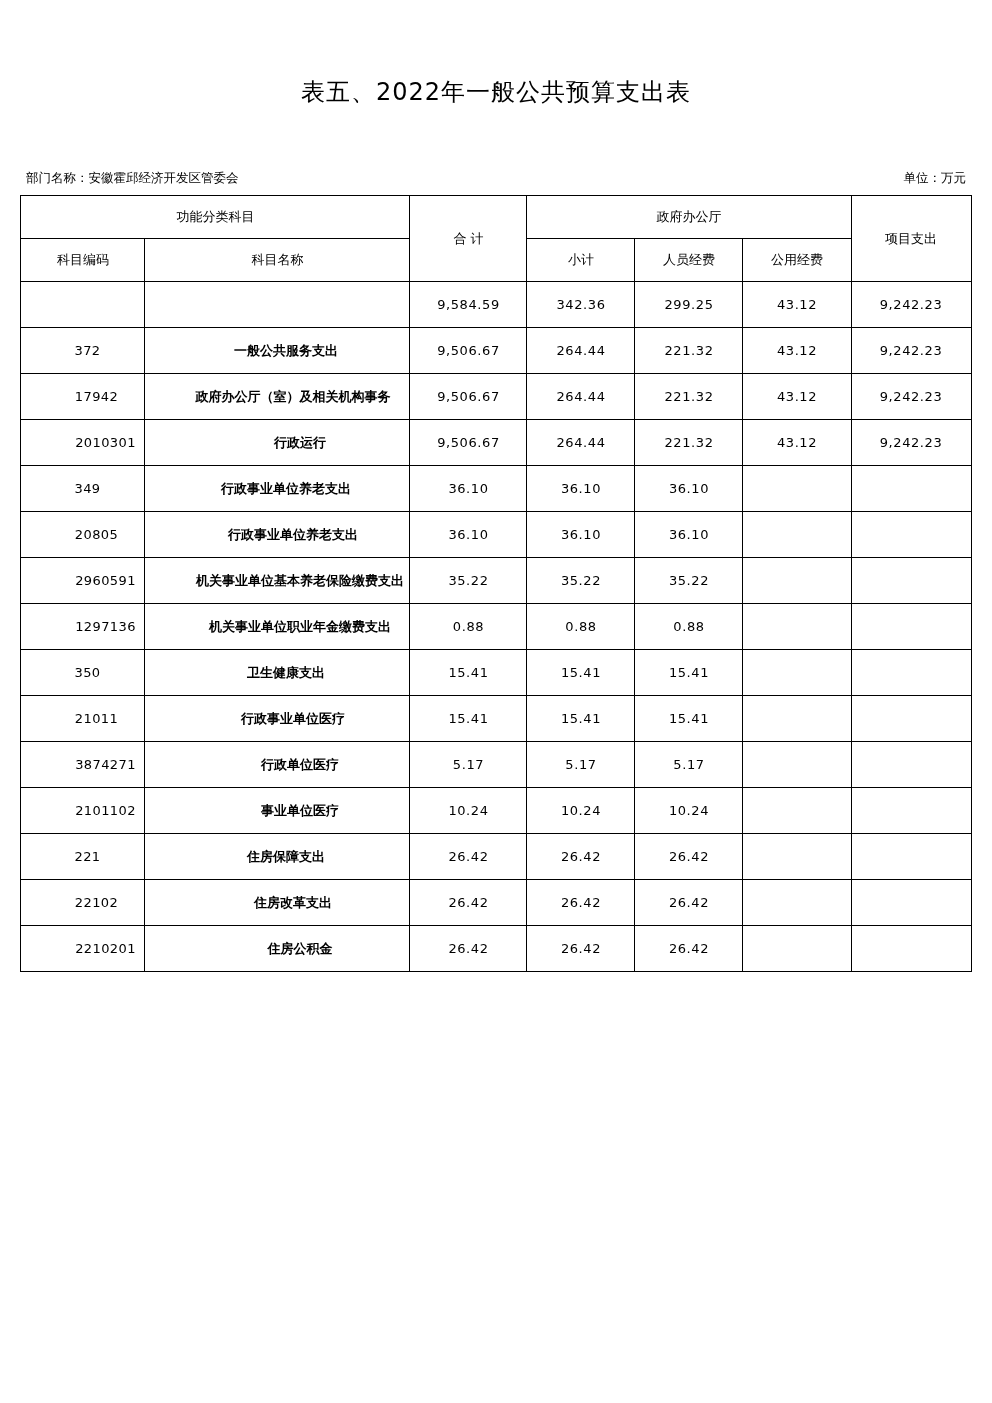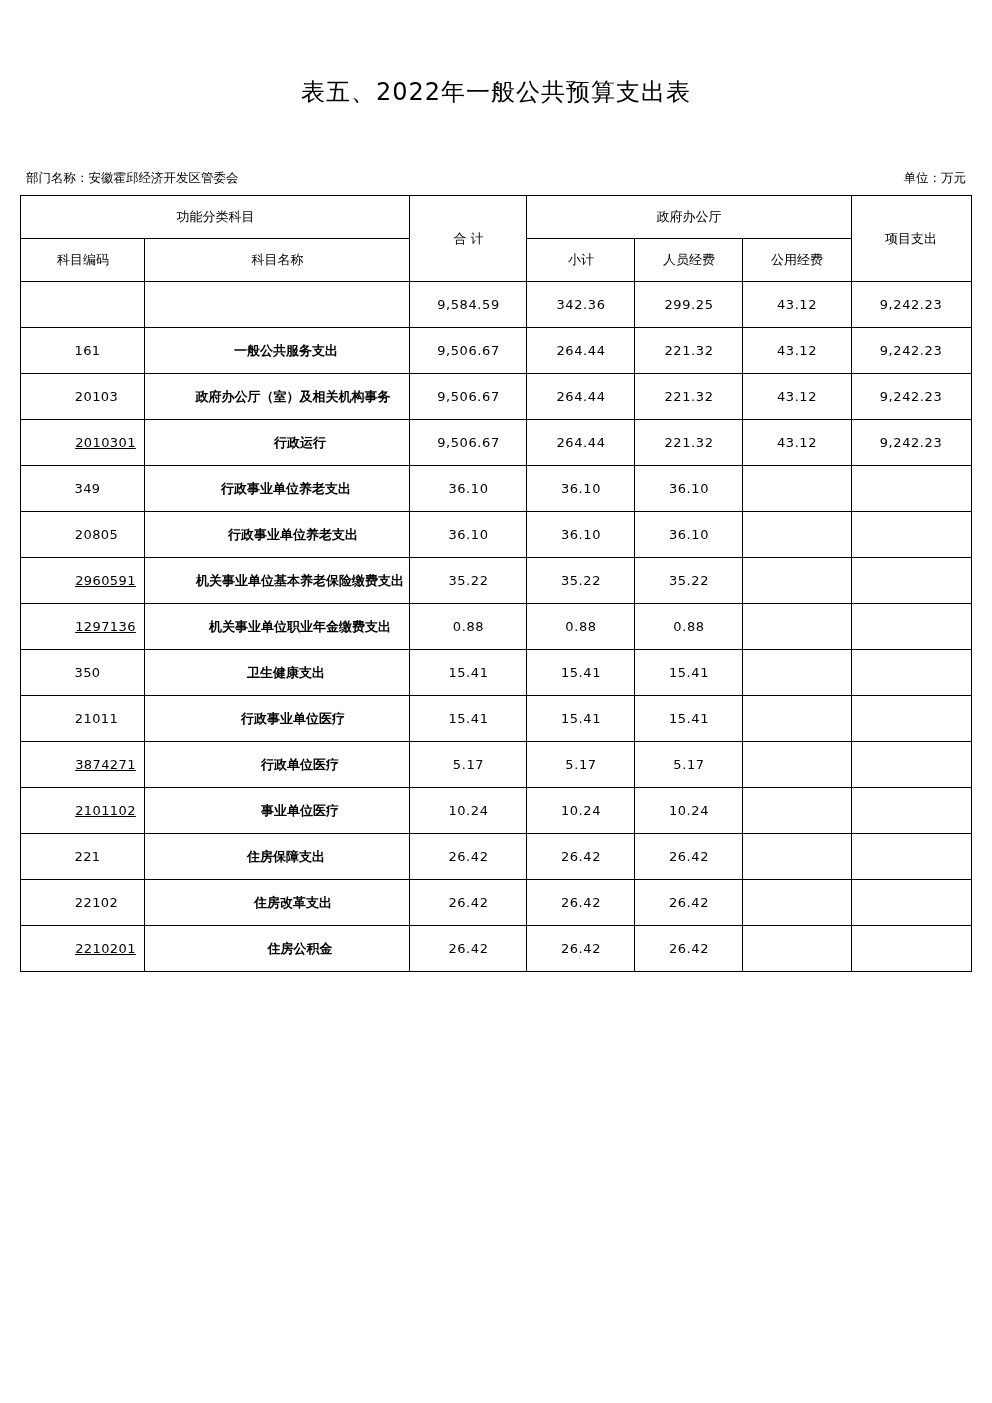--- a/index.html
+++ b/index.html
@@ -75,21 +75,21 @@
     font-family: "Liberation Serif", "DejaVu Serif", serif;
     letter-spacing: 0.4px;
   }
   td.name {
     font-size: 12.5px;
     font-weight: bold;
   }
   
   .lvl0 { padding-left: 10px; }
   .lvl1 { padding-left: 28px; }
-  .lvl2 { padding-left: 46px; text-decoration: underline; }
+  .lvl2 { padding-left: 46px; }
 
   .name-lvl0 { text-align: left; padding-left: 18px; }
   .name-lvl1 { text-align: left; padding-left: 32px; }
   .name-lvl2 { text-align: left; padding-left: 46px; }
 
   col.c-code { width: 124px; }
   col.c-name { width: 265px; }
   col.c-total { width: 117px; }
   col.c-sub { width: 108px; }
   col.c-person { width: 108px; }
@@ -137,30 +137,30 @@
       <tr>
         <td class="code lvl0"></td>
         <td class="name name-lvl0"></td>
         <td class="num">9,584.59</td>
         <td class="num">342.36</td>
         <td class="num">299.25</td>
         <td class="num">43.12</td>
         <td class="num">9,242.23</td>
       </tr>
       <tr>
-        <td class="code lvl0">161</td>
+        <td class="code lvl0">372</td>
         <td class="name name-lvl0">一般公共服务支出</td>
         <td class="num">9,506.67</td>
         <td class="num">264.44</td>
         <td class="num">221.32</td>
         <td class="num">43.12</td>
         <td class="num">9,242.23</td>
       </tr>
       <tr>
-        <td class="code lvl1">20103</td>
+        <td class="code lvl1">17942</td>
         <td class="name name-lvl1">政府办公厅（室）及相关机构事务</td>
         <td class="num">9,506.67</td>
         <td class="num">264.44</td>
         <td class="num">221.32</td>
         <td class="num">43.12</td>
         <td class="num">9,242.23</td>
       </tr>
       <tr>
         <td class="code lvl2">2010301</td>
         <td class="name name-lvl2">行政运行</td>

